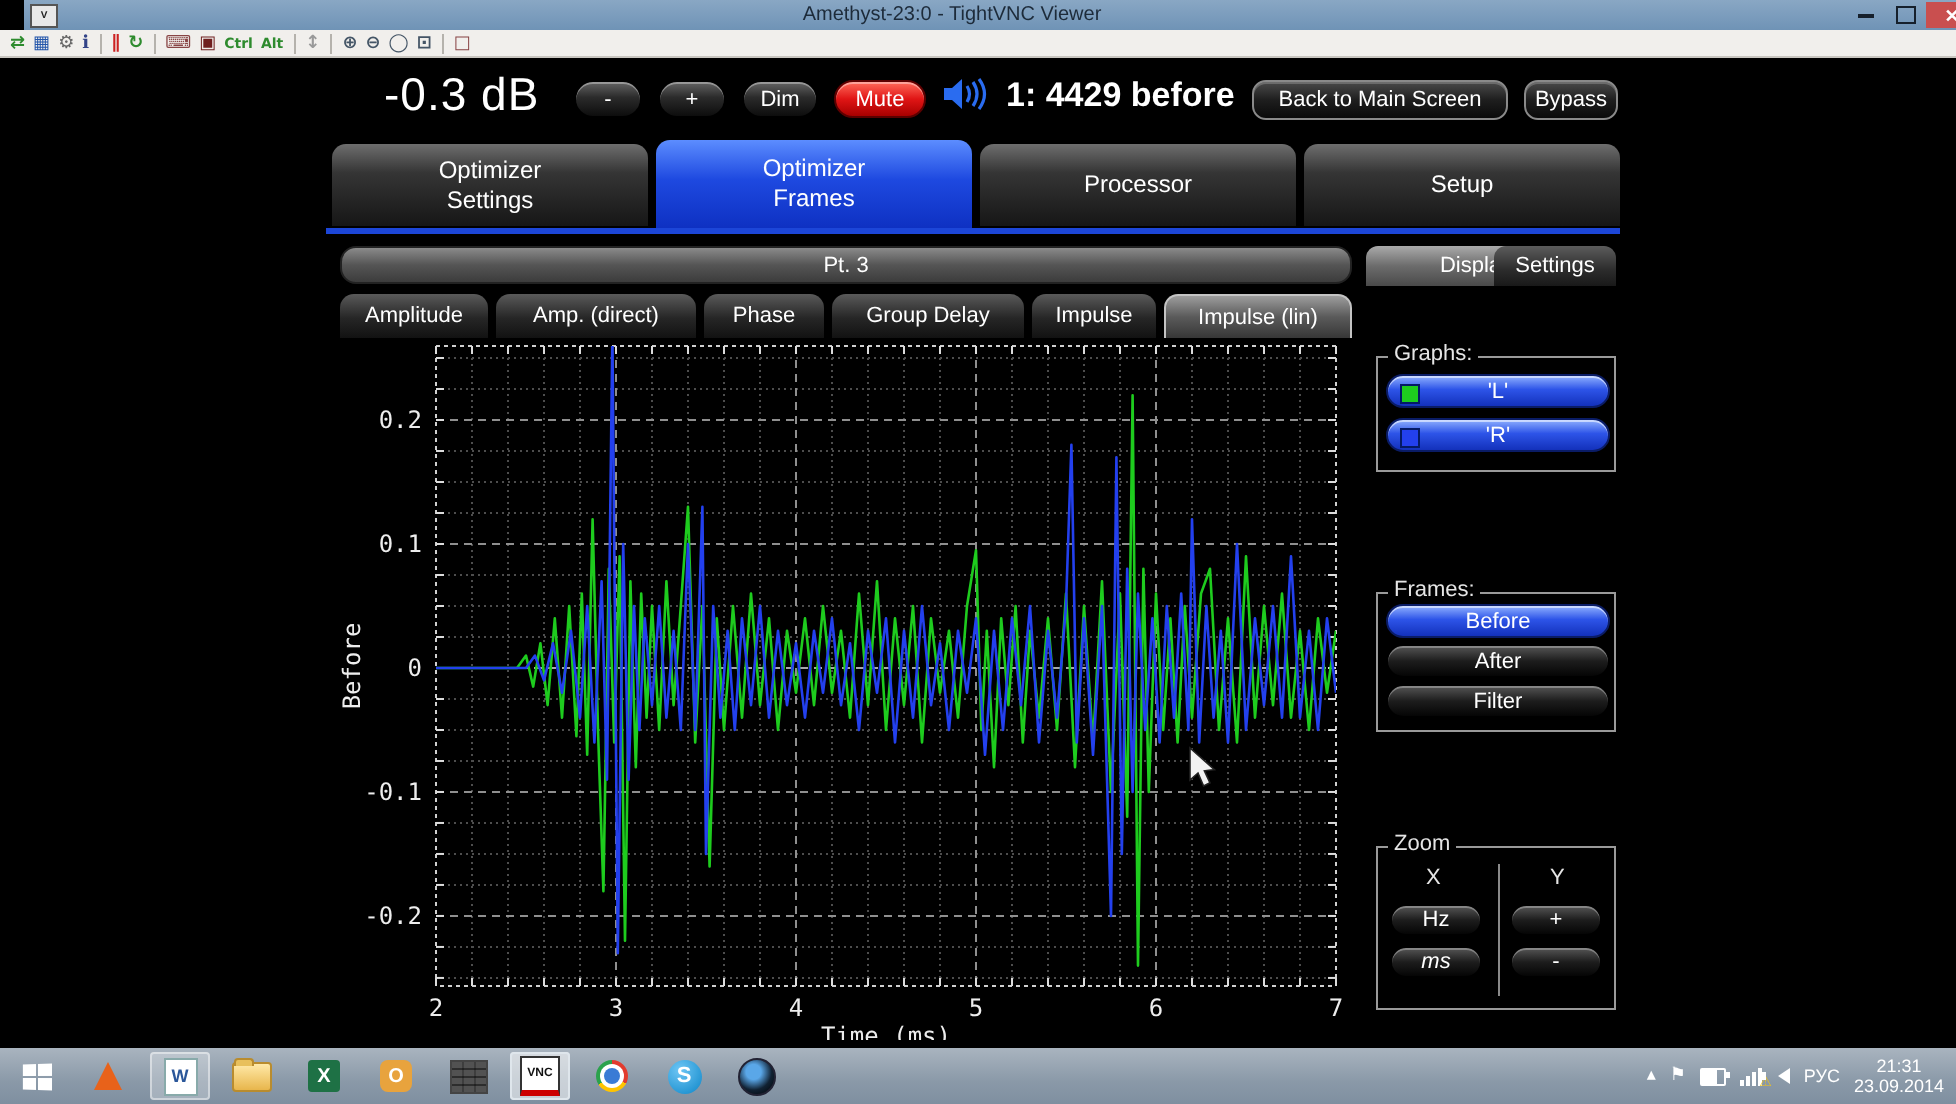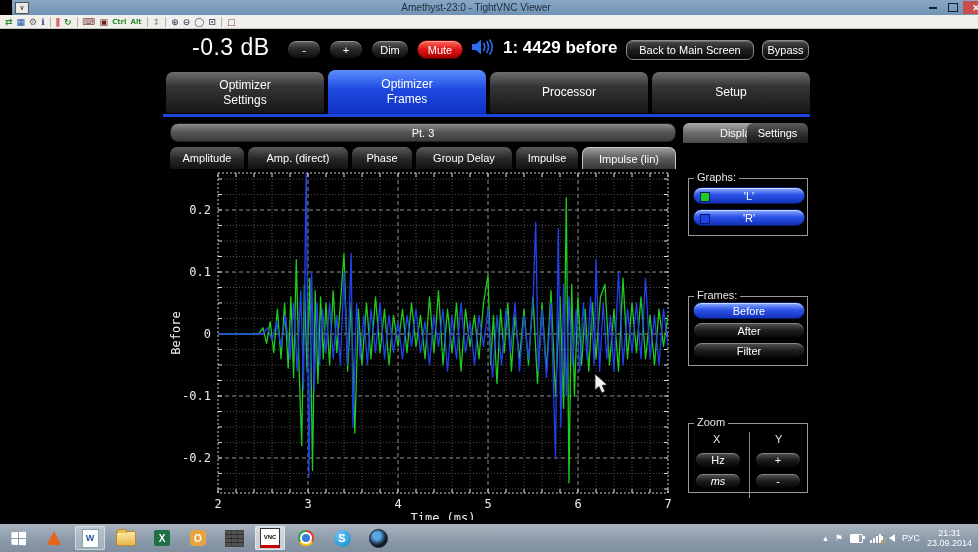--- a/index.html
+++ b/index.html
@@ -346,21 +346,21 @@
       </div>
     </div>
 
     <div class="group" style="left:688px;top:267px;width:120px;height:70px;">
       <span class="glabel">Frames:</span>
       <div class="pill bluep" style="left:4px;top:5px;width:112px;height:17px;">Before</div>
       <div class="pill darkp" style="left:4px;top:25px;width:112px;height:17px;">After</div>
       <div class="pill darkp" style="left:4px;top:45px;width:112px;height:17px;">Filter</div>
     </div>
 
-    <div class="group" style="left:688px;top:394px;width:120px;height:70px;">
+    <div class="group" style="left:688px;top:394px;width:120px;height:82px;">
       <span class="glabel">Zoom</span>
       <div class="zoom-divider"></div>
       <span class="axis-lbl" style="left:24px;top:9px;">X</span>
       <span class="axis-lbl" style="left:86px;top:9px;">Y</span>
       <div class="pill darkp" style="left:6px;top:28px;width:46px;height:16px;">Hz</div>
       <div class="pill darkp" style="left:6px;top:49px;width:46px;height:16px;font-style:italic;">ms</div>
       <div class="pill darkp" style="left:66px;top:28px;width:46px;height:16px;">+</div>
       <div class="pill darkp" style="left:66px;top:49px;width:46px;height:16px;">-</div>
     </div>
   </div>

